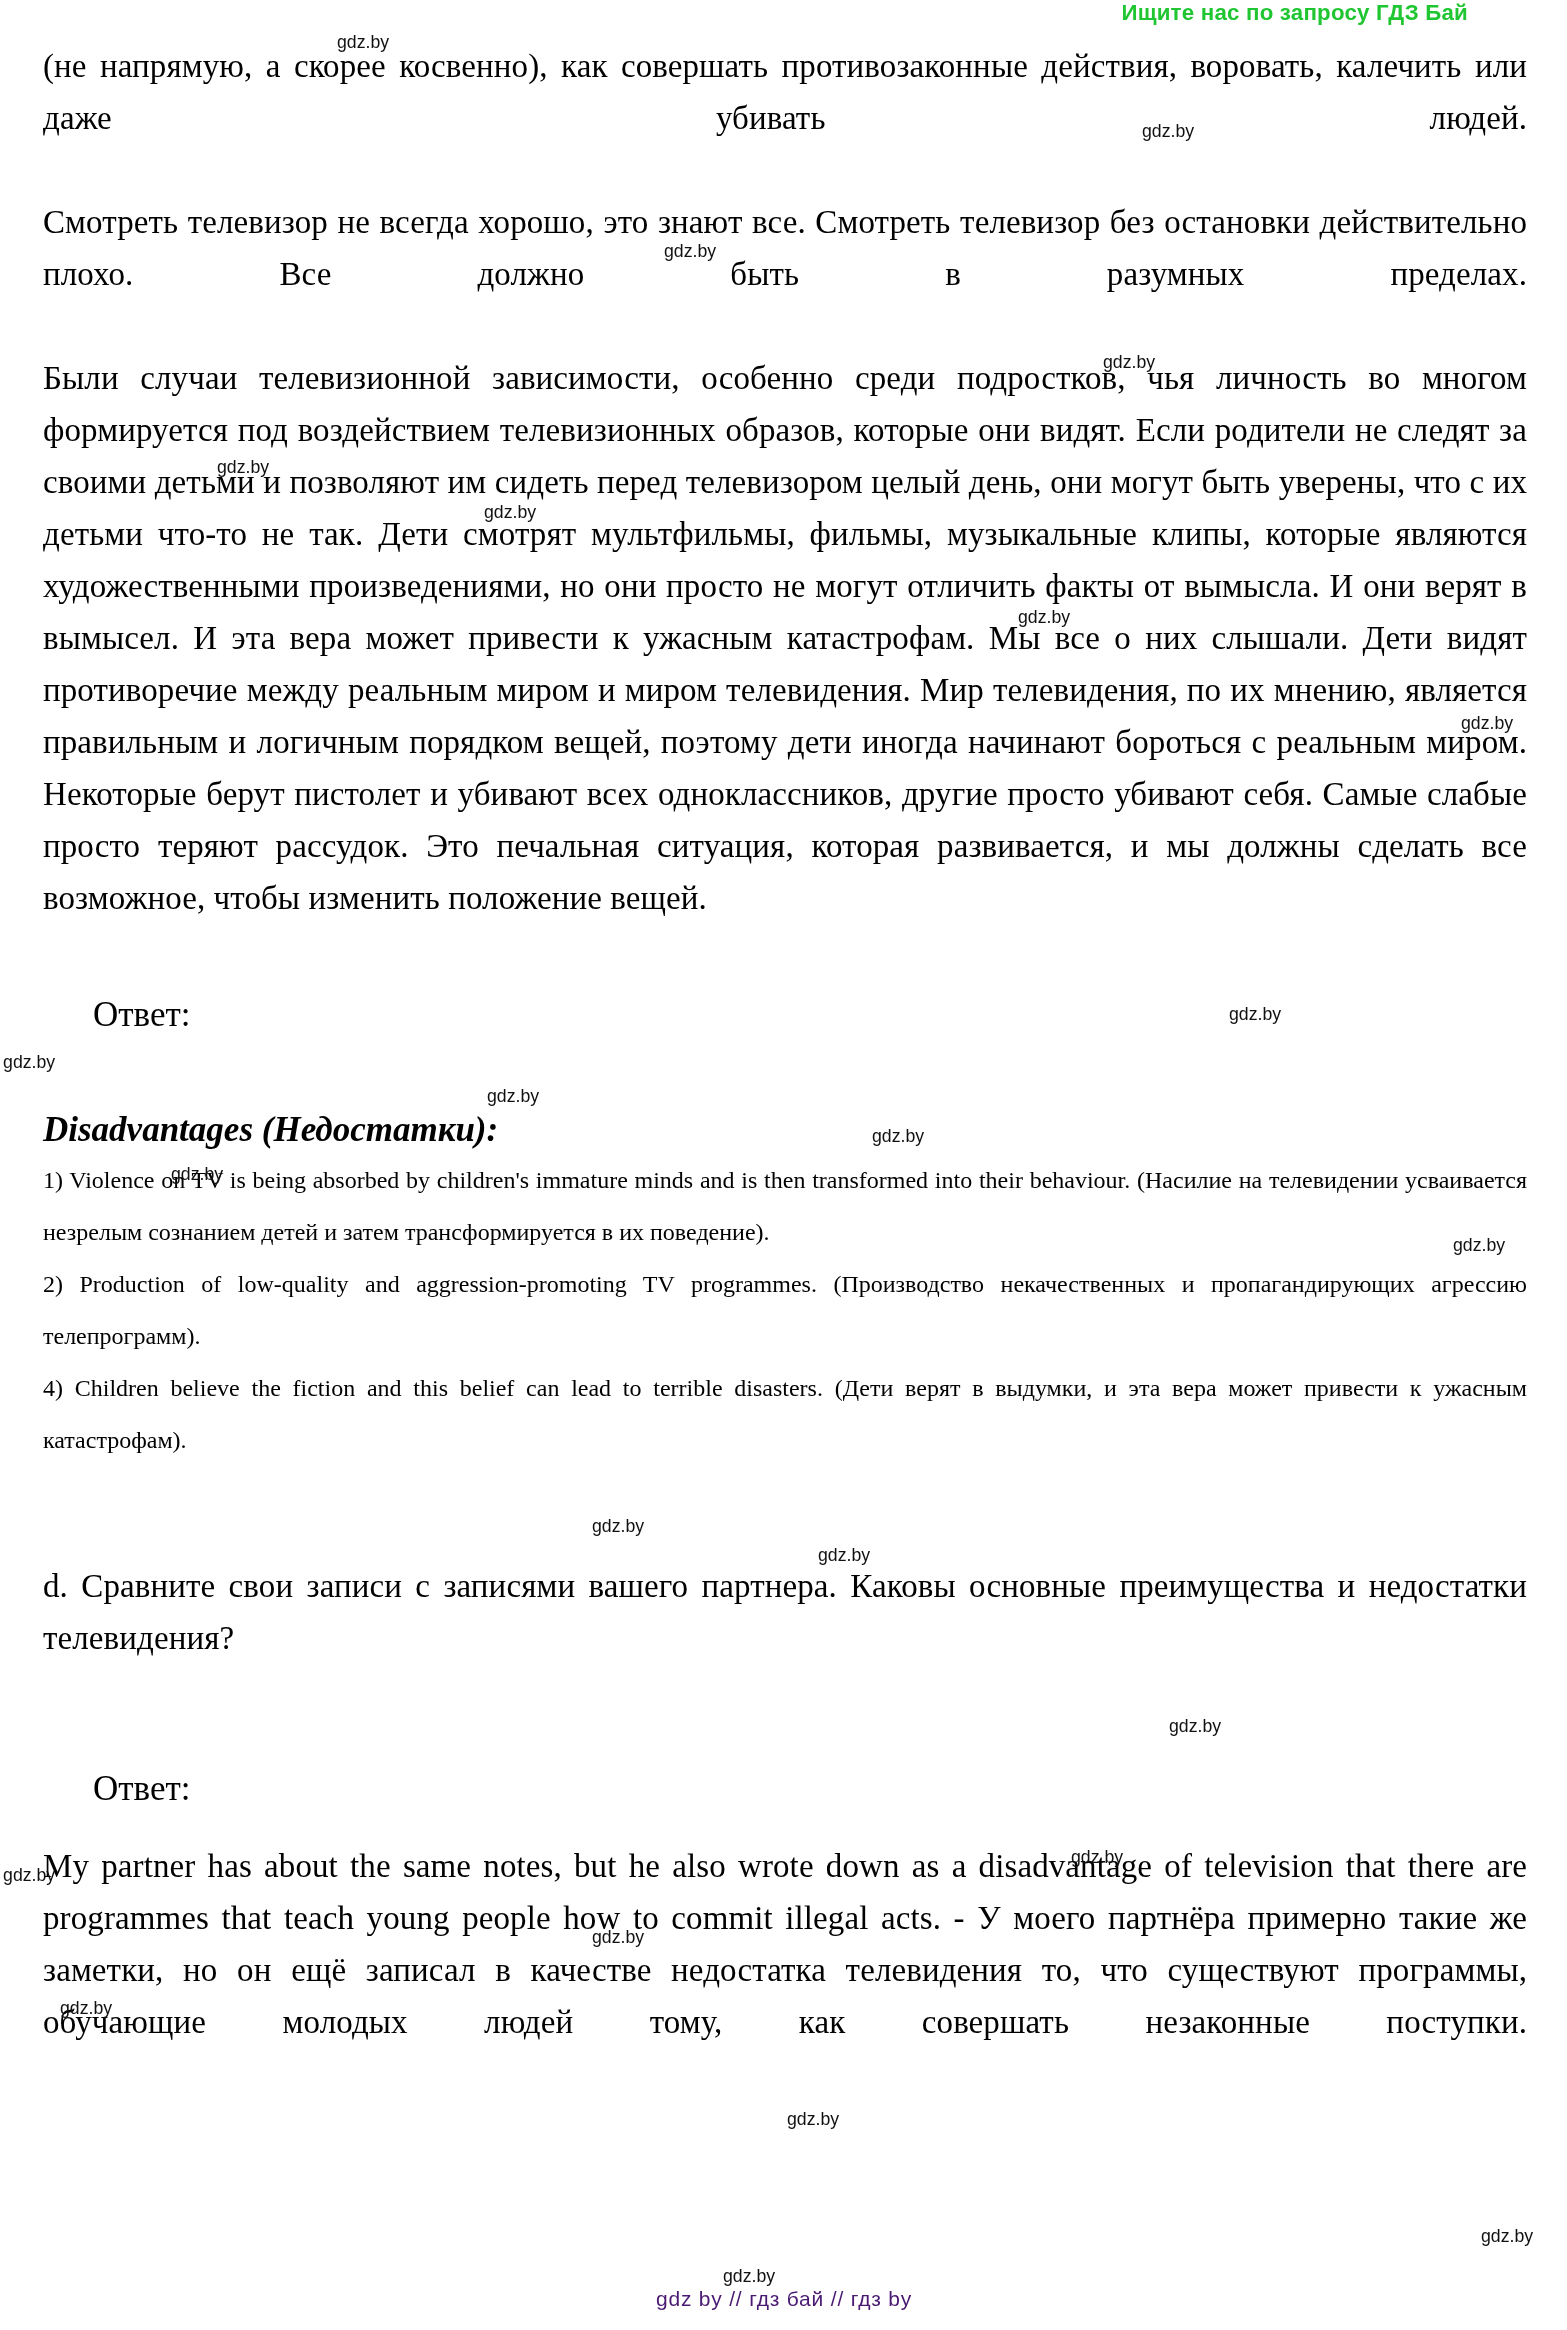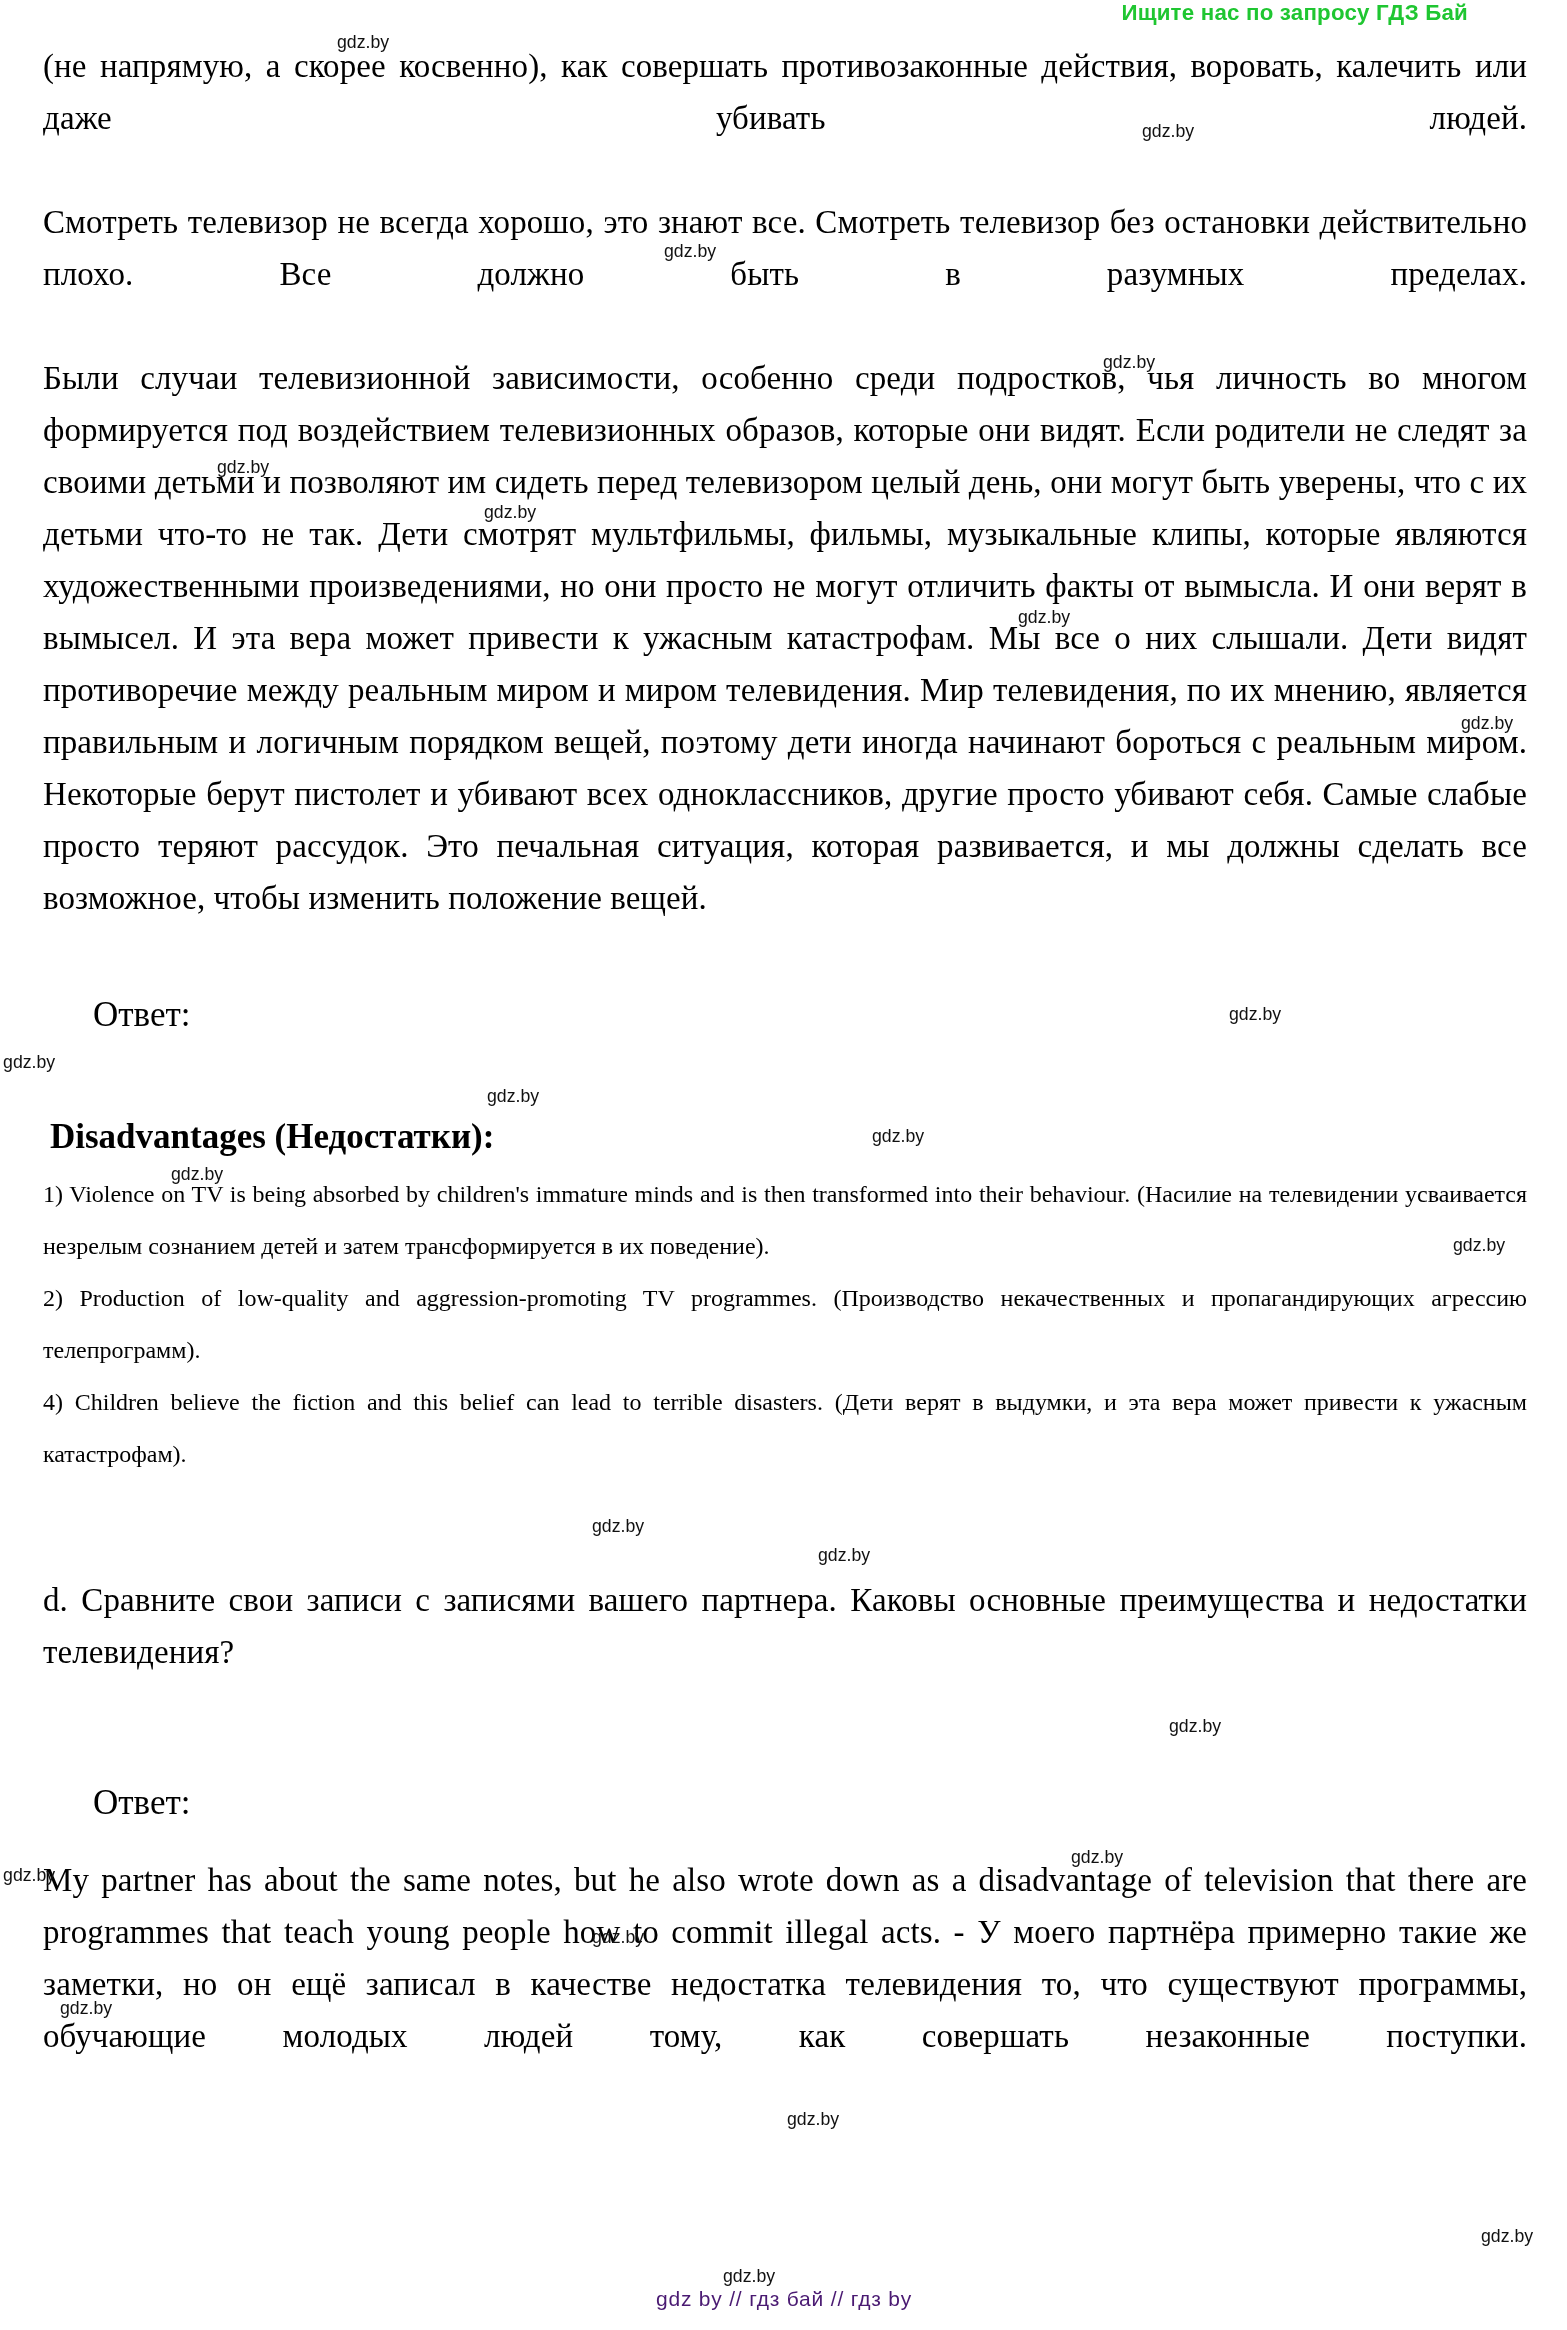--- a/index.html
+++ b/index.html
@@ -53,24 +53,25 @@
   .spacer-lg{ height:60px; }
 
   .answer-label{
     margin:8px;
     font-size:35px;
     line-height:46px;
     padding-left:42px;
   }
 
   .section-title{
-    margin:7px;
+    margin:0;
     font-size:35px;
     line-height:48px;
     font-weight:bold;
+    font-style:italic;
   }
 
   .list-item{
     margin:0;
     text-align:justify;
     font-size:24px;
     line-height:52px;
   }
 
   

